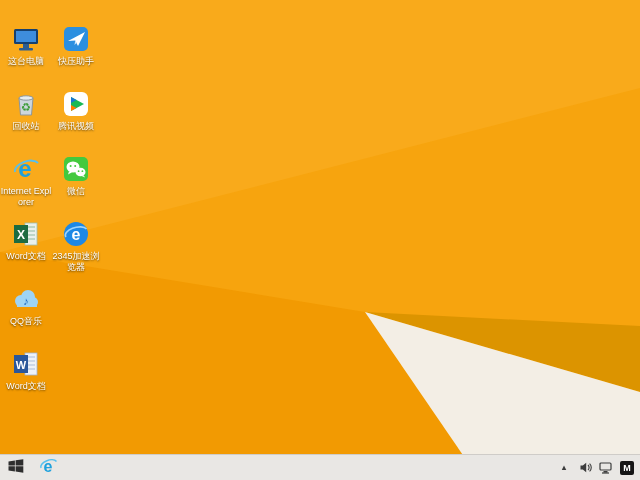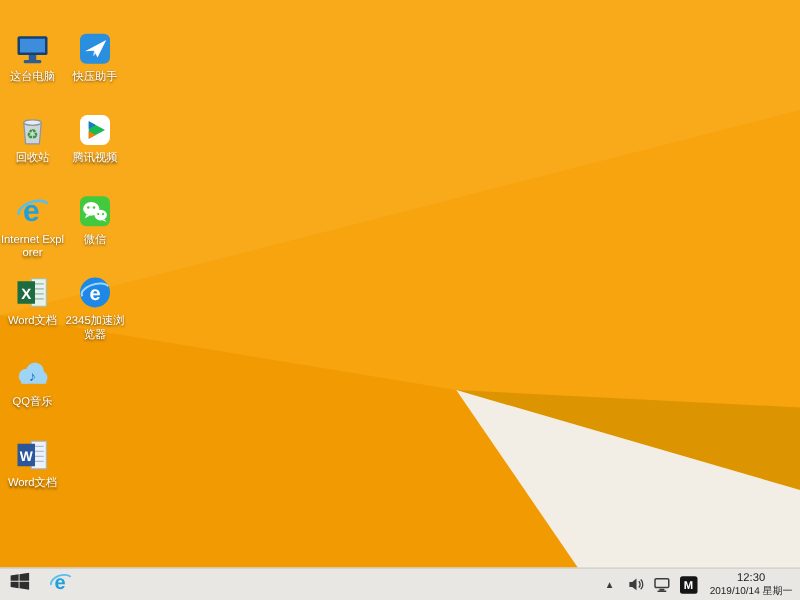--- a/index.html
+++ b/index.html
@@ -212,21 +212,17 @@
       <span class="tray-ic">
         <svg width="14" height="13" viewBox="0 0 14 13">
           <rect x="1" y="2" width="11" height="7" rx="1" fill="none" stroke="#3c3c3c" stroke-width="1.2"></rect>
           <rect x="4.5" y="10" width="4" height="1.6" fill="#3c3c3c"></rect>
           <rect x="3" y="11.4" width="7" height="1.2" fill="#3c3c3c"></rect>
         </svg>
       </span>
 
       <span class="imebox">M</span>
 
-      <div class="clock">
-        <div class="t">12:30</div>
-        <div class="d">2019/10/14 星期一</div>
-      </div>
     </div>
 
   </div>
 
 </div>
 
 </body></html>

